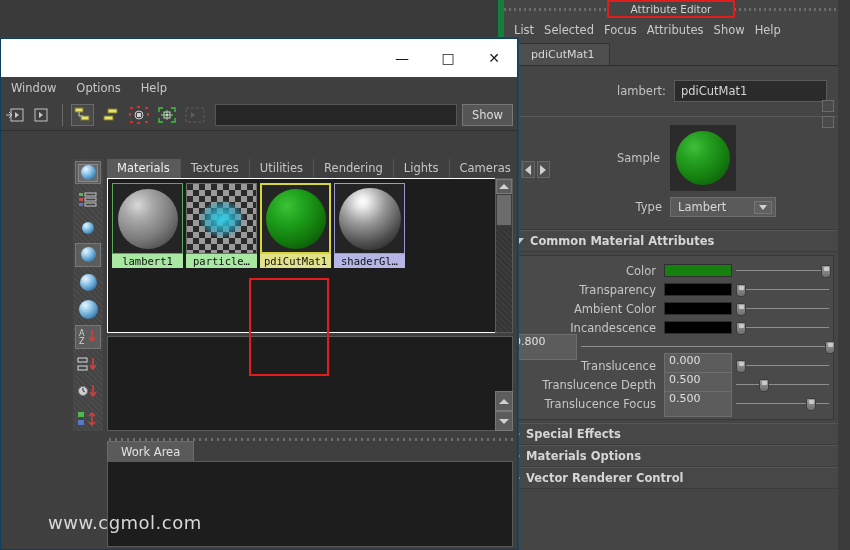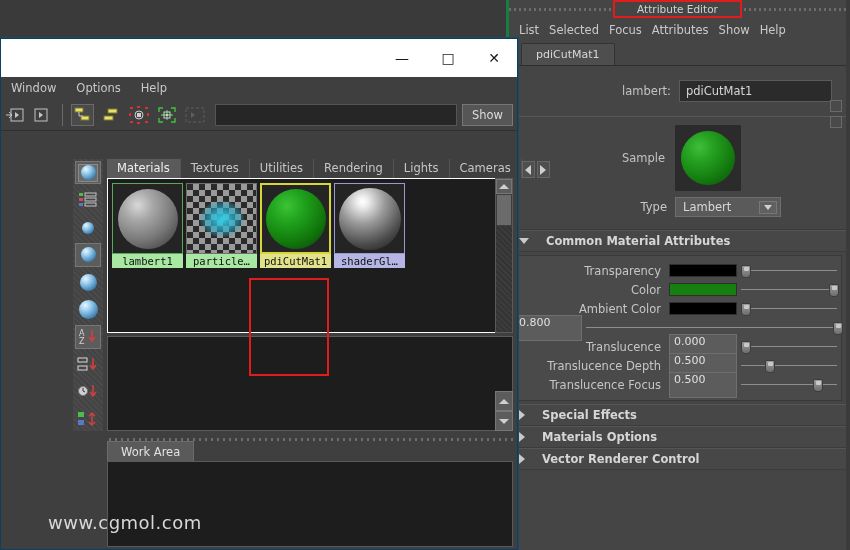--- a/index.html
+++ b/index.html
@@ -50,22 +50,22 @@
   }
   #bg-header-dark { position:absolute; left:0; top:0; right:0; height:36px; background:#3a3a3a; }
 
   .tri-up { width:0;height:0;border-left:5px solid transparent;border-right:5px solid transparent;border-bottom:6px solid #cfcfcf; }
   .tri-down { width:0;height:0;border-left:5px solid transparent;border-right:5px solid transparent;border-top:6px solid #cfcfcf; }
   .tri-left { width:0;height:0;border-top:5px solid transparent;border-bottom:5px solid transparent;border-right:6px solid #cfcfcf; }
   .tri-right { width:0;height:0;border-top:5px solid transparent;border-bottom:5px solid transparent;border-left:6px solid #cfcfcf; }
 
   
   #attr-editor {
-    position:absolute; right:4px; top:0; width:340px; height:550px;
-    background:#454545; border-left:3px solid #15803d;
+    position:absolute; right:12px; top:0; width:340px; height:550px;
+    background:#454545; border-left:6px solid #15803d;
   }
   #ae-grip {
     height:18px; background:#454545;
     display:flex; align-items:center; justify-content:center;
     position:relative;
   }
   #ae-grip .dots {
     position:absolute; left:0; right:0; top:8px; height:3px;
     background: repeating-linear-gradient(90deg,#6d6d6d 0 2px, transparent 2px 5px);
   }
@@ -109,21 +109,21 @@
   .ae-typerow .lbl { width:160px; text-align:right; padding-right:8px; font-size:11.5px;padding-left:24px; }
   #type-select {
     background:#5a5a5a; border:1px solid #6e6e6e; color:#d8d8d8;
     width:106px; display:flex; align-items:center; justify-content:space-between;
     padding:2px 3px 2px 7px; font-size:11.5px;
   }
   #type-select .arrowbox { width:18px; height:13px; background:#606060; border:1px solid #777; display:flex; align-items:center; justify-content:center;}
   .tri-sm-down { width:0;height:0;border-left:4px solid transparent;border-right:4px solid transparent;border-top:5px solid #d0d0d0; }
 
   .sect-head {
-    display:flex; align-items:center; gap:17px;
+    display:flex; align-items:center; gap:6px;
     padding:3px 16px 3px 10px; font-weight:bold; font-size:11.5px; color:#d6d6d6;
     border-top:1px solid #555; border-bottom:1px solid #3c3c3c; background:#474747;
   }
   .tri-sect-down { width:0;height:0;border-left:5px solid transparent;border-right:5px solid transparent;border-top:6px solid #c9c9c9; }
   .tri-sect-right { width:0;height:0;border-top:5px solid transparent;border-bottom:5px solid transparent;border-left:6px solid #c9c9c9; }
 
   #attr-list { background:#4a4a4a; border:1px solid #383838; margin:3px 4px; padding:5px 0 6px 0; }
   .attr-row { display:flex; align-items:center; height:19px; }
   .attr-row .alabel { width:155px; text-align:right; padding-right:8px; font-size:11.5px; color:#c6c6c6; white-space:nowrap; }
   .attr-row .swatch { width:68px; height:13px; border:1px solid #2f2f2f; }
@@ -353,37 +353,45 @@
       </div>
     </div>
 
     <div class="sect-head">
       <span class="tri-sect-down"></span>
       <span>Common Material Attributes</span>
     </div>
 
     <div id="attr-list">
         <div class="attr-row">
+          <div class="alabel">Color</div>
+          <div class="swatch" style="background: rgb(21, 127, 16);"></div>
+          <div class="sl">
+            <div class="track"></div>
+            <div class="knob" style="left:88%"></div>
+          </div>
+        </div>
+        <div class="attr-row">
           <div class="alabel">Transparency</div>
           <div class="swatch" style="background: rgb(0, 0, 0);"></div>
           <div class="sl">
             <div class="track"></div>
             <div class="knob" style="left:0%"></div>
           </div>
         </div>
         <div class="attr-row">
-          <div class="alabel">Color</div>
-          <div class="swatch" style="background: rgb(21, 127, 16);"></div>
-          <div class="sl">
-            <div class="track"></div>
-            <div class="knob" style="left:88%"></div>
-          </div>
-        </div>
-        <div class="attr-row">
           <div class="alabel">Ambient Color</div>
+          <div class="swatch" style="background: rgb(0, 0, 0);"></div>
+          <div class="sl">
+            <div class="track"></div>
+            <div class="knob" style="left:0%"></div>
+          </div>
+        </div>
+        <div class="attr-row">
+          <div class="alabel">Incandescence</div>
           <div class="swatch" style="background: rgb(0, 0, 0);"></div>
           <div class="sl">
             <div class="track"></div>
             <div class="knob" style="left:0%"></div>
           </div>
         </div>
         <div class="attr-row">
           <div class="numfld">0.800</div>
           <div class="sl">
             <div class="track"></div>

